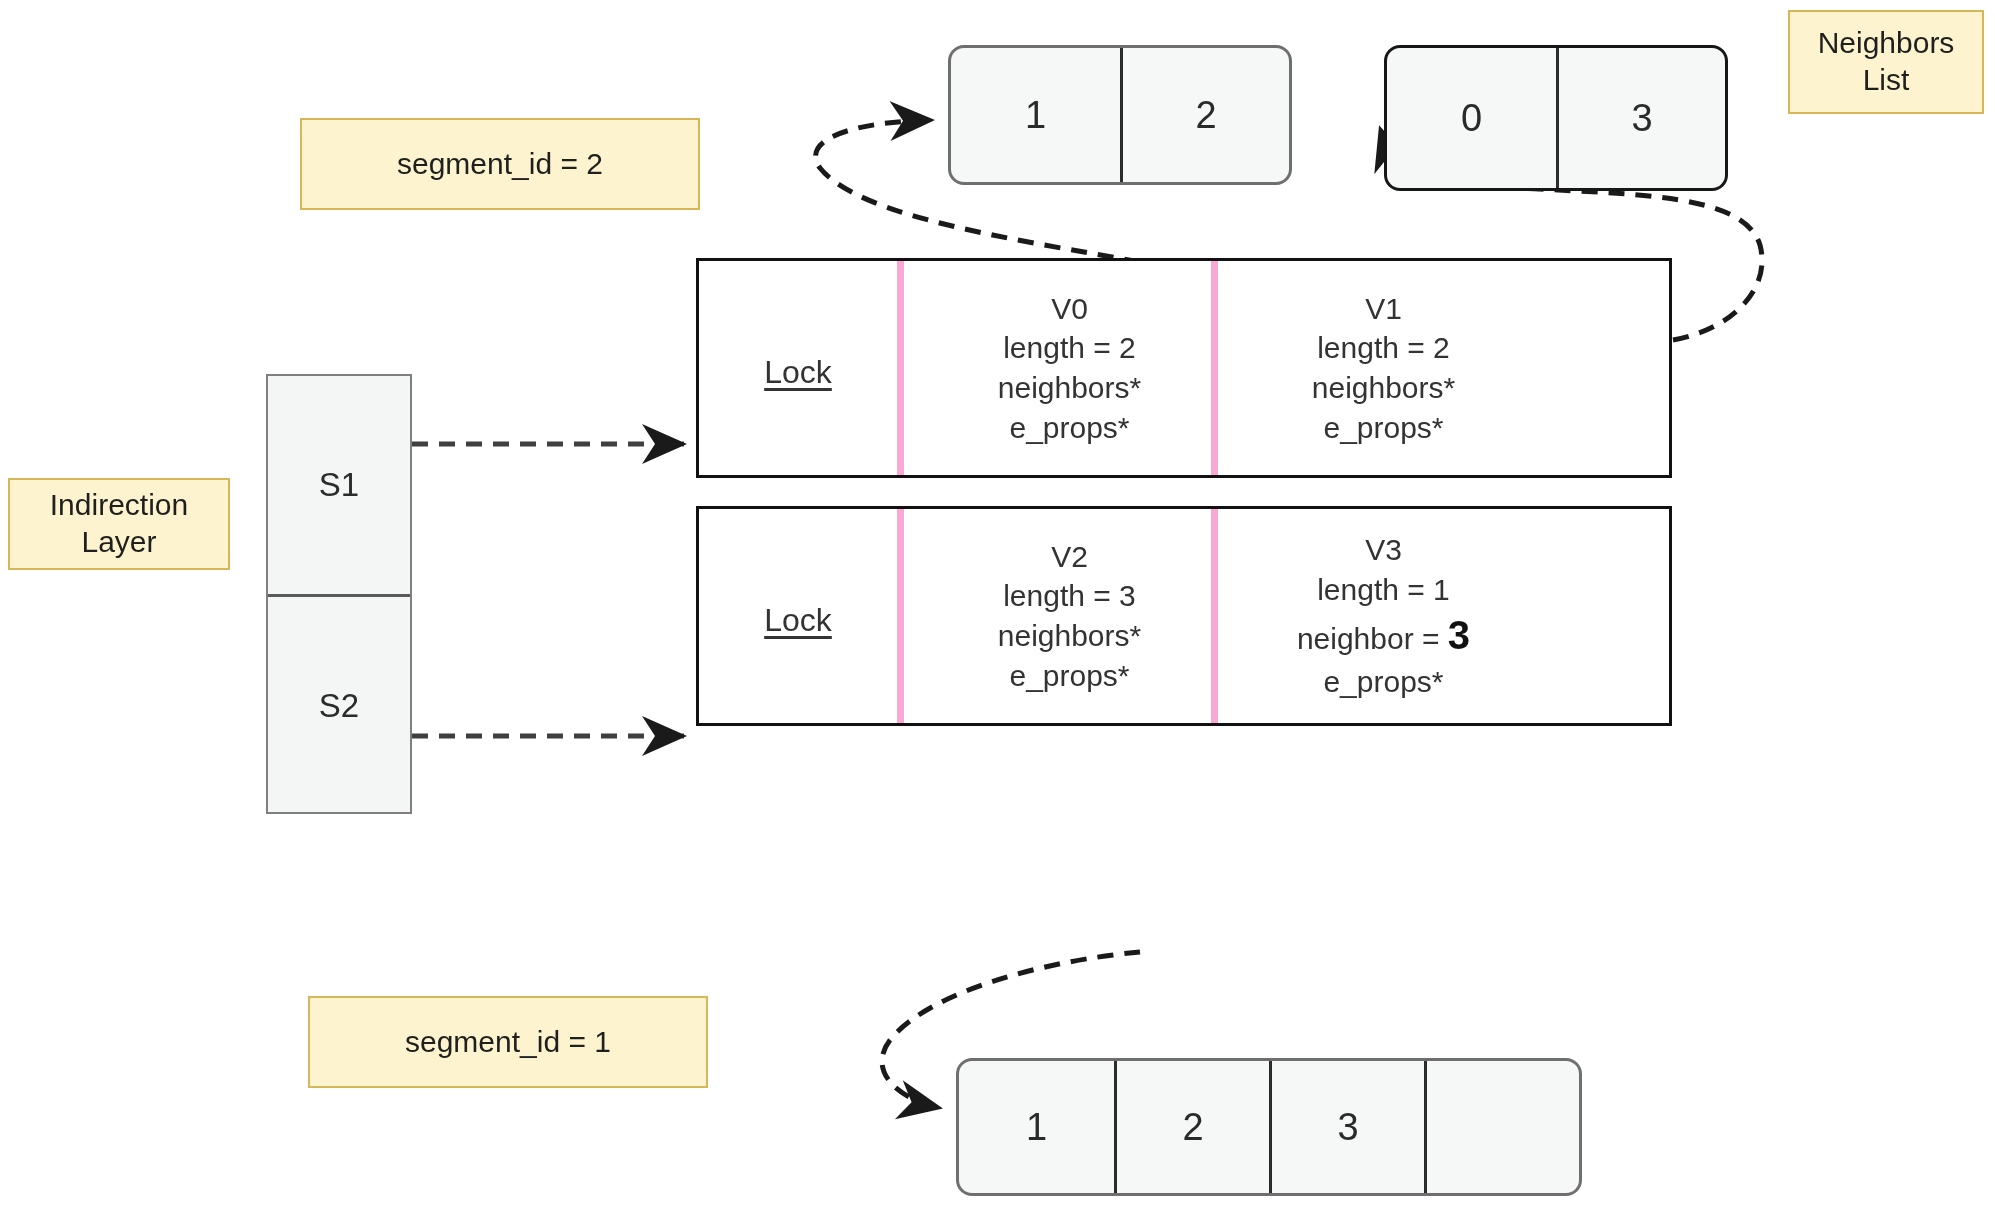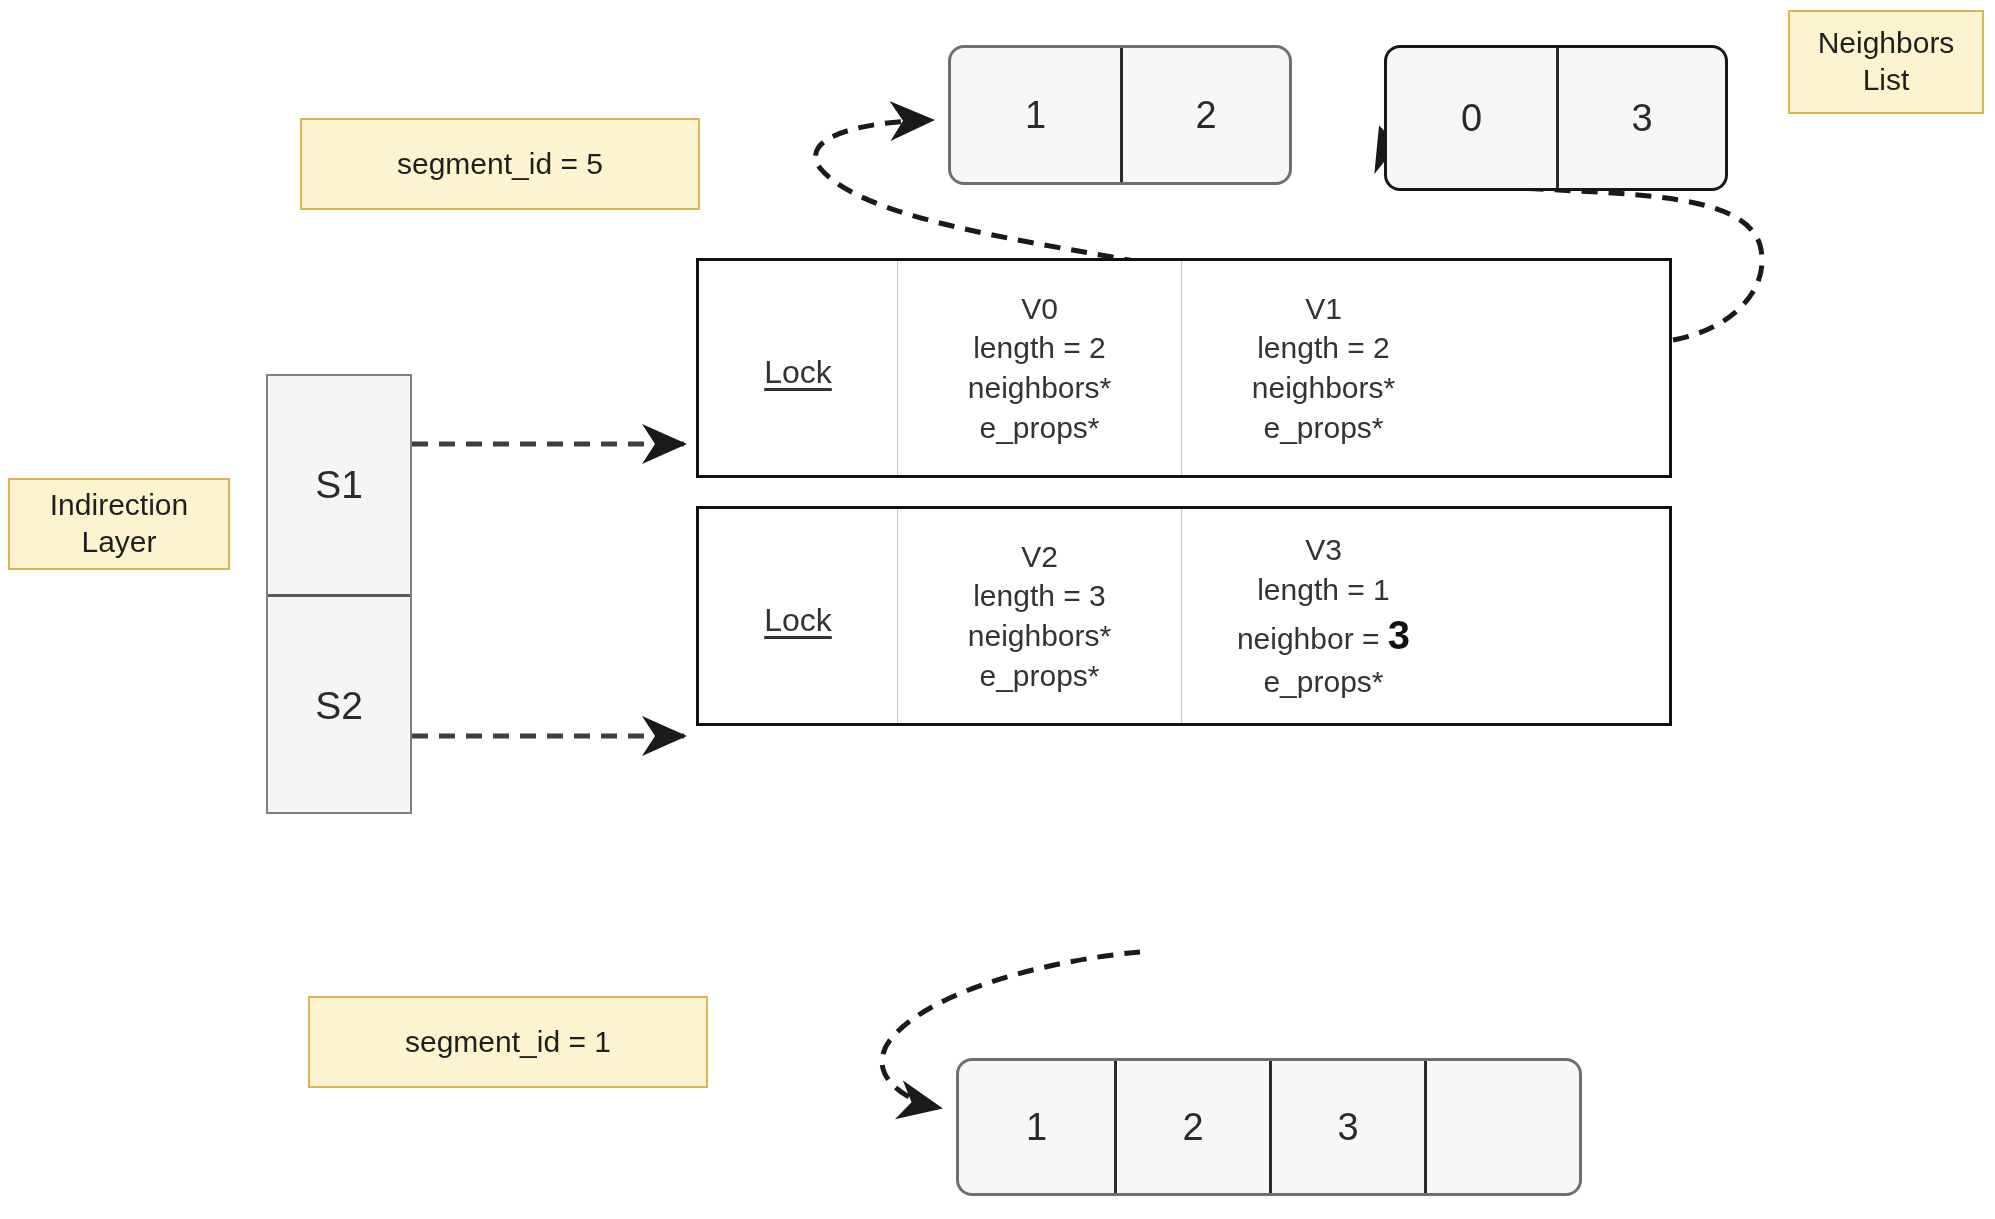--- a/index.html
+++ b/index.html
@@ -36,42 +36,42 @@
 
   
   .indirection {
     border: 2px solid #7f7f7f;
     background: #f4f6f6;
   }
   .indirection-cell {
     display: flex;
     align-items: center;
     justify-content: center;
-    font-size: 39px;
+    font-size: 33px;
     color: #2b2b2b;
   }
   .indirection-divider {
     border-top: 3px solid #595959;
   }
 
   
   .segment {
     border: 3px solid #111111;
     background: #ffffff;
     display: flex;
   }
   .seg-col {
     flex: 0 0 auto;
     position: relative;
     display: flex;
     align-items: center;
     justify-content: center;
     text-align: center;
   }
-  .seg-col + .seg-col { border-left: 1px solid #f9a8d4; }
+  .seg-col + .seg-col { border-left: 7px solid #f9a8d4; padding-left: 24px; }
   .col-lock { width: 198px; }
   .col-vertex { width: 283px; }
   .lock-label {
     font-size: 32px;
     color: #333333;
     text-decoration: underline;
     text-underline-offset: 5px;
     margin-top: 8px;
   }
   .vtx {
@@ -135,21 +135,21 @@
              C1430,180 1392,164 1380,128" fill="none" stroke="#1a1a1a" stroke-width="5" stroke-dasharray="16 11" marker-end="url(#ah)"></path>
 
     <path d="M1140,952 C1050,960 930,990 890,1040 C866,1072 900,1100 940,1108" fill="none" stroke="#1a1a1a" stroke-width="5" stroke-dasharray="16 11" marker-end="url(#ah)"></path>
   </svg>
 
   <div class="abs note" style="left:8px; top:478px; width:222px; height:92px; flex-direction:column;">
     <span>Indirection</span>
     <span>Layer</span>
   </div>
 
-  <div class="abs note" style="left:300px; top:118px; width:400px; height:92px;">segment_id = 5</div>
+  <div class="abs note" style="left:300px; top:118px; width:400px; height:92px;">segment_id = 2</div>
 
   <div class="abs note" style="left:308px; top:996px; width:400px; height:92px;">segment_id = 1</div>
 
   <div class="abs note" style="left:1788px; top:10px; width:196px; height:104px; flex-direction:column;">
     <span>Neighbors</span>
     <span>List</span>
   </div>
 
   <div class="abs indirection" style="left:266px; top:374px; width:146px; height:440px;">
     <div class="indirection-cell" style="height:50%;">

